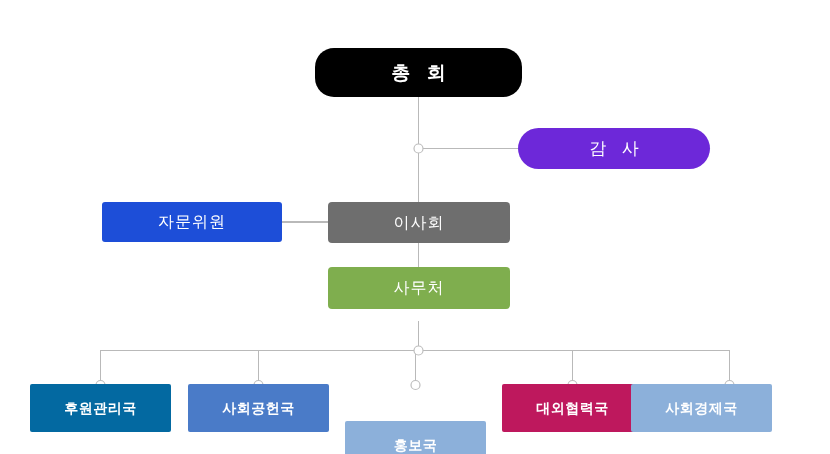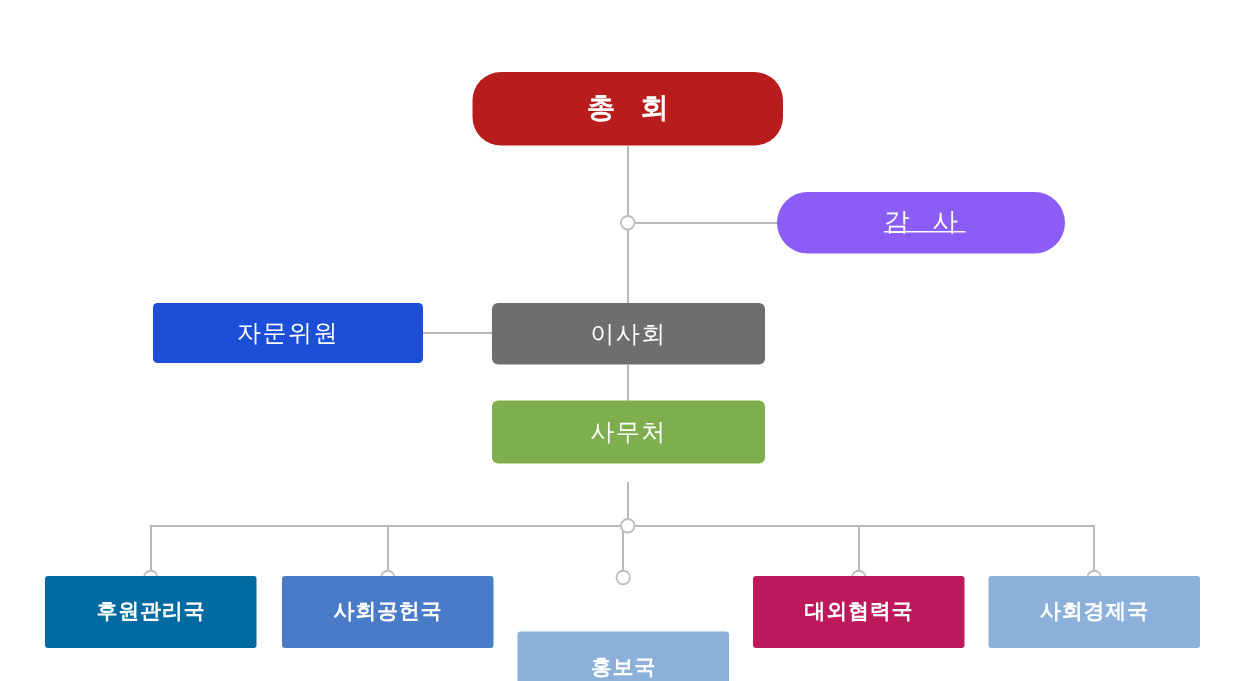--- a/index.html
+++ b/index.html
@@ -70,21 +70,21 @@
   }
   .n-dept {
     top: 384px; width: 141px; height: 48px;
     border-radius: 2px;
     font-size: 14px; font-weight: bold; letter-spacing: 0.5px;
   }
   .d0 { left: 30px; }
   .d1 { left: 188px; }
   .d2 { left: 345px; }
   .d3 { left: 502px; }
-  .d4 { left: 659px; text-align: center; }
+  .d4 { left: 631px; text-align: center; }
 </style>
 </head>
 <body style="background: rgb(255, 255, 255);">
 
 <div id="org-chart">
 
   <svg class="svg-layer" viewBox="0 0 830 454" width="830" height="454" xmlns="http://www.w3.org/2000/svg">
 
     <g stroke="#b9b9b9" stroke-width="1.2" fill="none" shape-rendering="crispEdges">
 
@@ -111,25 +111,25 @@
       <circle cx="418.5" cy="148.5" r="4.5"></circle>
       <circle cx="418.5" cy="350.5" r="4.5"></circle>
       <circle cx="100.5" cy="385" r="4.5"></circle>
       <circle cx="258.5" cy="385" r="4.5"></circle>
       <circle cx="415.5" cy="385" r="4.5"></circle>
       <circle cx="572.5" cy="385" r="4.5"></circle>
       <circle cx="729.5" cy="385" r="4.5"></circle>
     </g>
   </svg>
 
-  <div class="node n-assembly" style="background-color: #b91c1c; justify-content: center;">
+  <div class="node n-assembly" style="background-color: #000000; justify-content: center;">
     <span class="node-label">총 회</span>
   </div>
 
-  <div class="node n-auditor" style="background-color: #8b5cf6; text-decoration: underline;">
+  <div class="node n-auditor" style="background-color: #6d28d9;">
     <span class="node-label">감 사</span>
   </div>
 
   <div class="node n-advisory" style="background-color: #1d4ed8;">
     <span class="node-label">자문위원</span>
   </div>
 
   <div class="node n-board" style="background-color: rgb(110, 110, 110);">
     <span class="node-label">이사회</span>
   </div>

